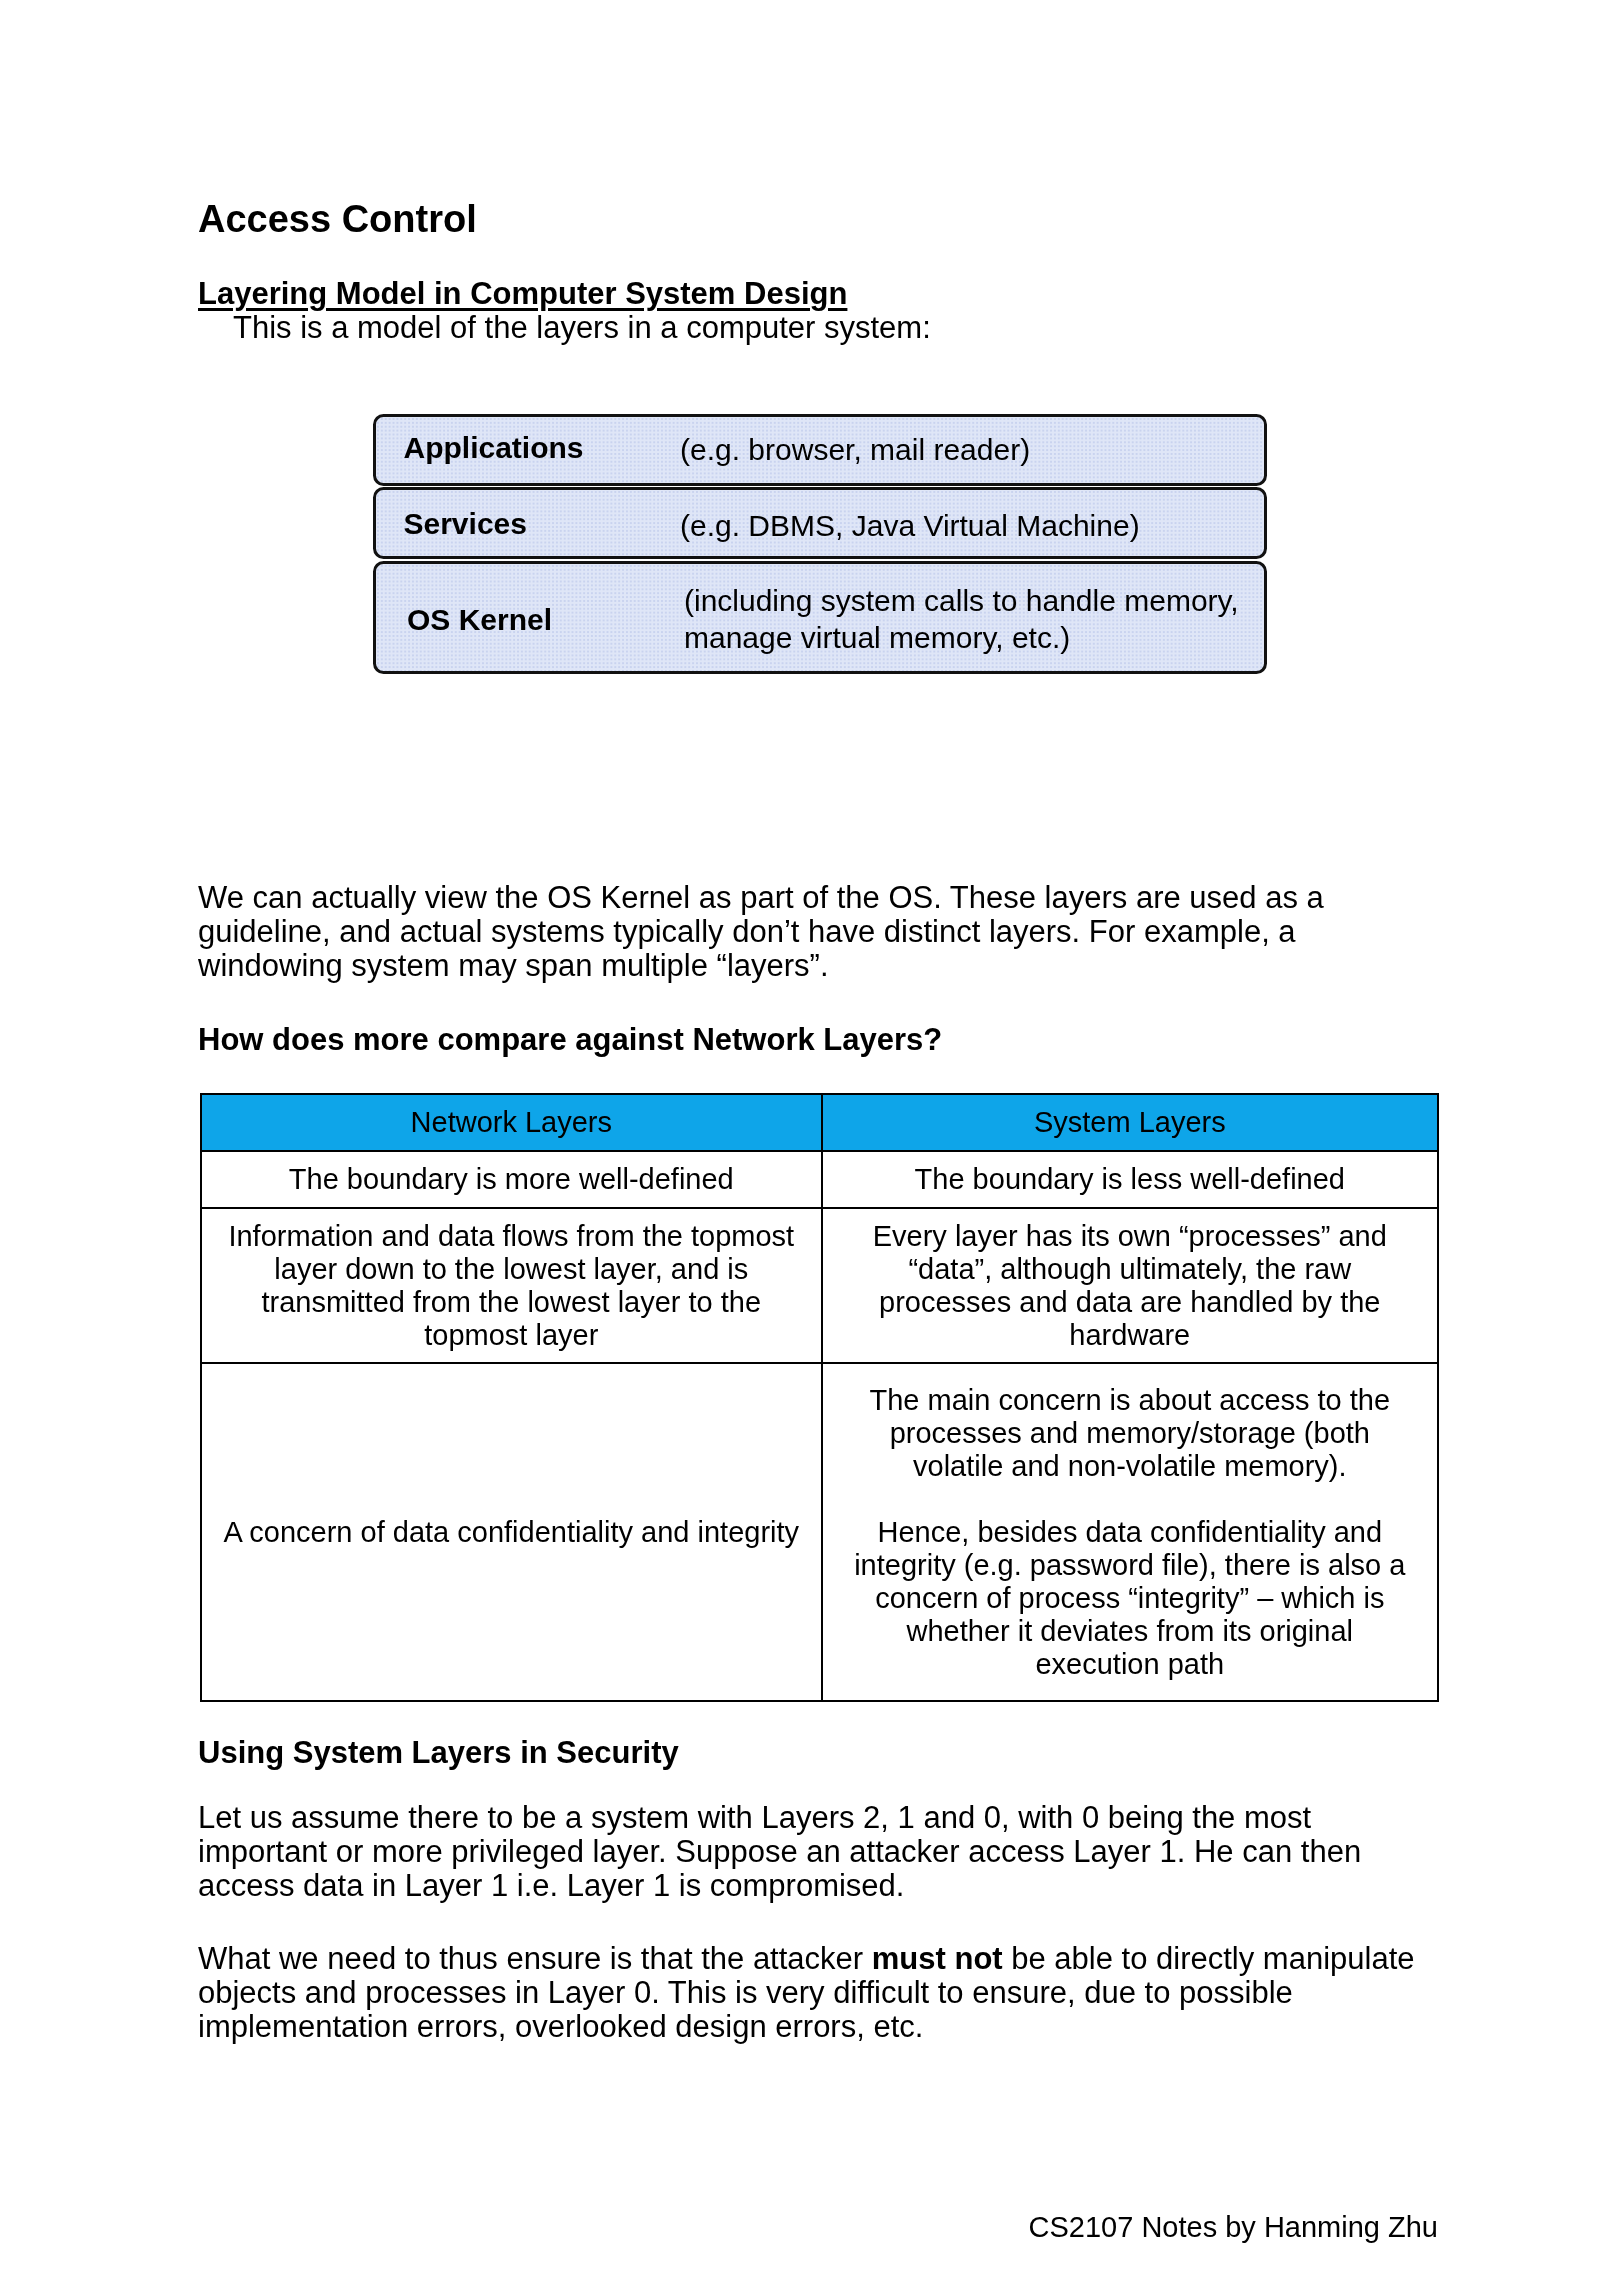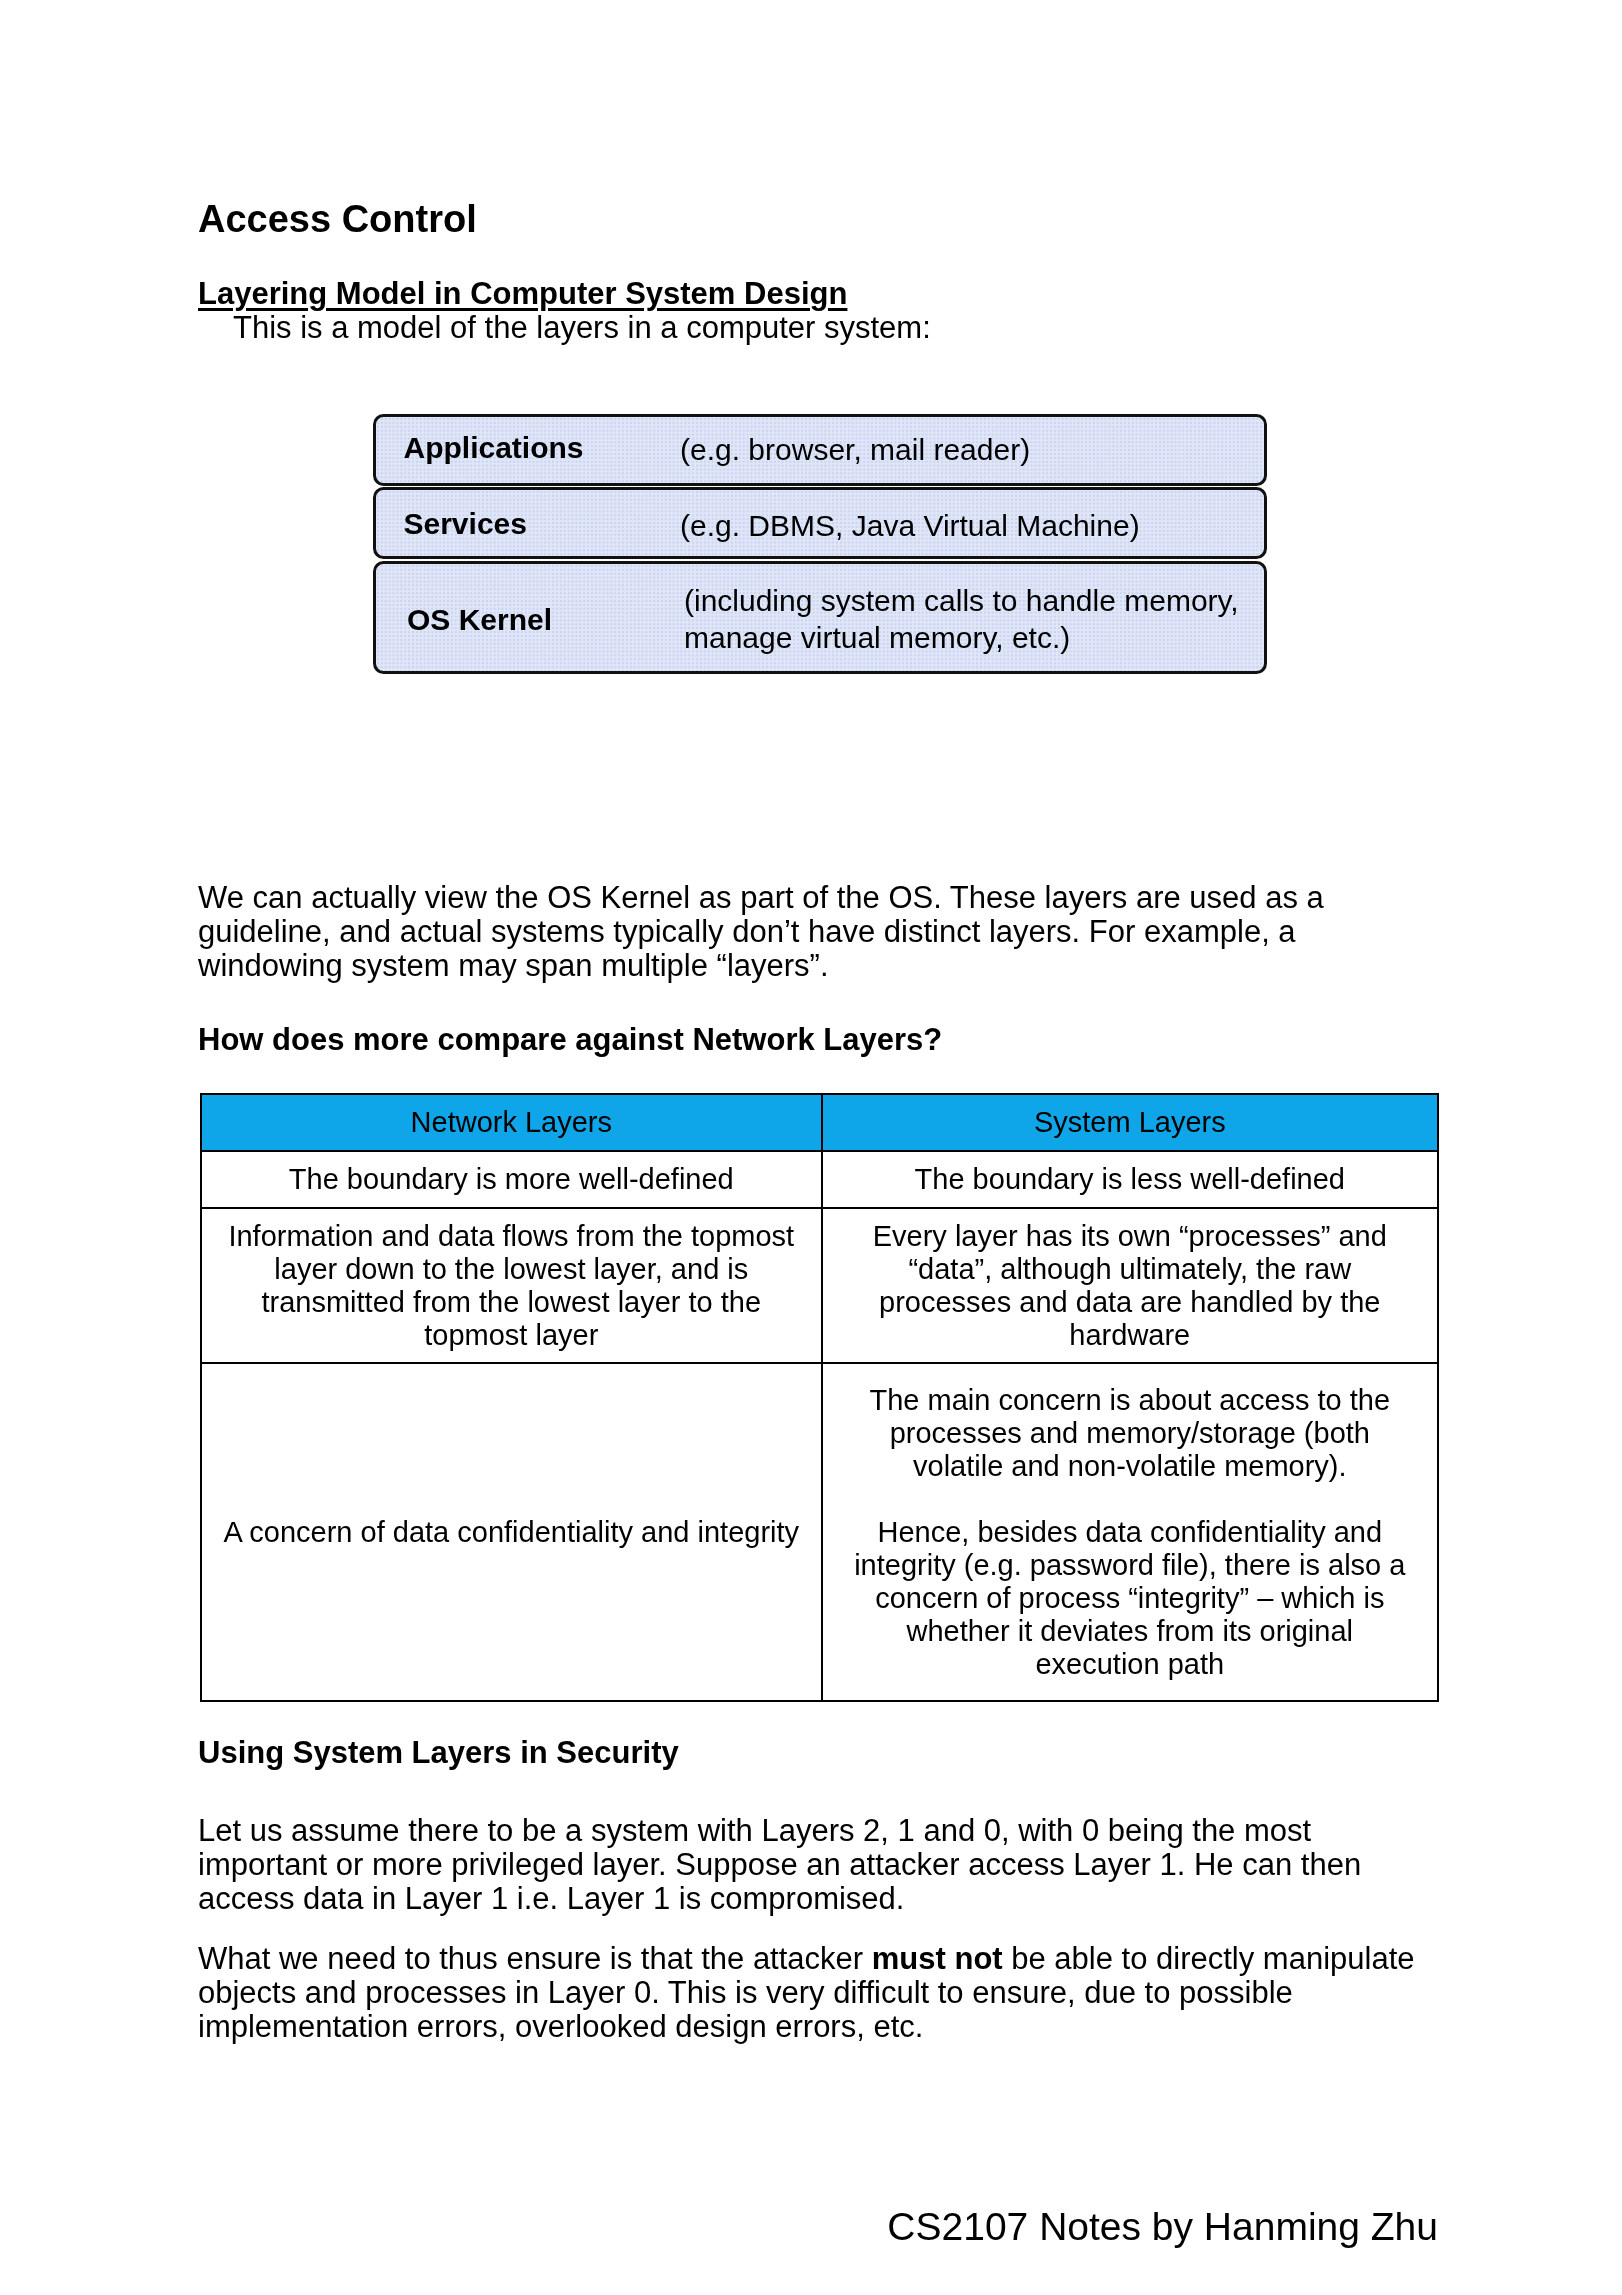--- a/index.html
+++ b/index.html
@@ -8,23 +8,23 @@
     font-family: "Liberation Sans", sans-serif; color: #000;
   }
   .abs { position: absolute; }
   .title { left: 198px; top: 196px; font-size: 38px; font-weight: bold; line-height: 46px; }
   .subhead { left: 198px; top: 275px; font-size: 31px; font-weight: bold; text-decoration: underline; text-decoration-thickness: 3.3px; text-underline-offset: 3.9px; line-height: 38px; }
   .body-text { font-size: 31px; line-height: 34px; }
   .intro { left: 198px; top: 311px; margin-left: 35px; }
   .para1 { left: 198px; top: 881px; width: 1243px; }
   .q-head { left: 198px; top: 1021px; font-size: 31px; font-weight: bold; line-height: 37px; }
   .sec-head { left: 198px; top: 1734px; font-size: 31px; font-weight: bold; line-height: 37px; }
-  .para2 { left: 198px; top: 1801px; width: 1243px; margin-top: 13px; }
+  .para2 { left: 198px; top: 1801px; width: 1243px; }
   .para3 { left: 198px; top: 1942px; width: 1243px; }
-  .footer { right: 185px; top: 2210px; font-size: 39px; line-height: 34px; }
+  .footer { right: 185px; top: 2210px; font-size: 29px; line-height: 34px; }
 
   
   .diagram { left: 373px; top: 414px; width: 894px; }
   .layer {
     position: relative; box-sizing: border-box; width: 894px;
     border: 3.3px solid #111; border-radius: 10.5px;
     background-color: #dfe6f7;
     background-image: radial-gradient(#c9d3ef 0.7px, transparent 0.9px);
     background-size: 3.9px 3.9px;
     margin-bottom: 1.3px;

